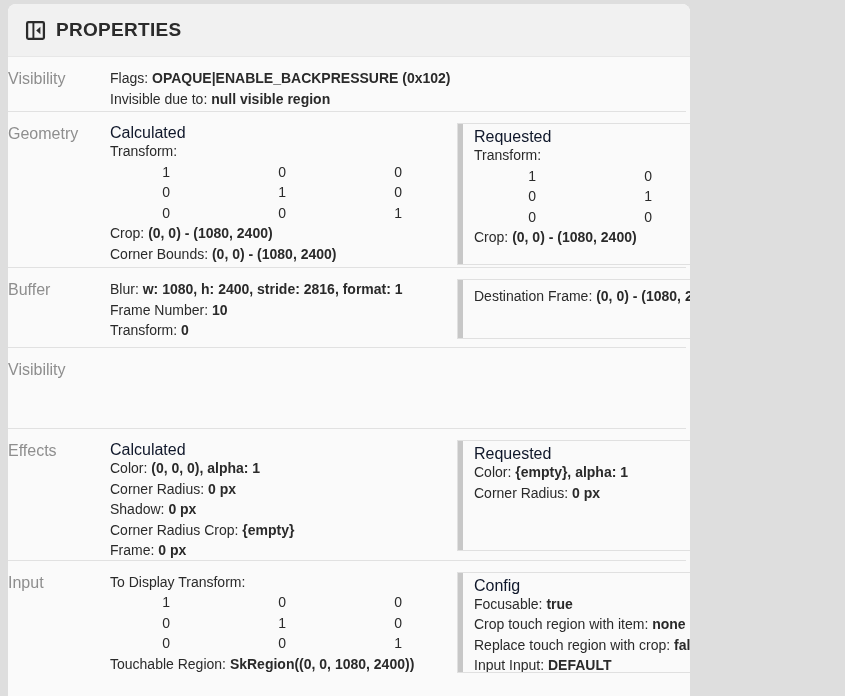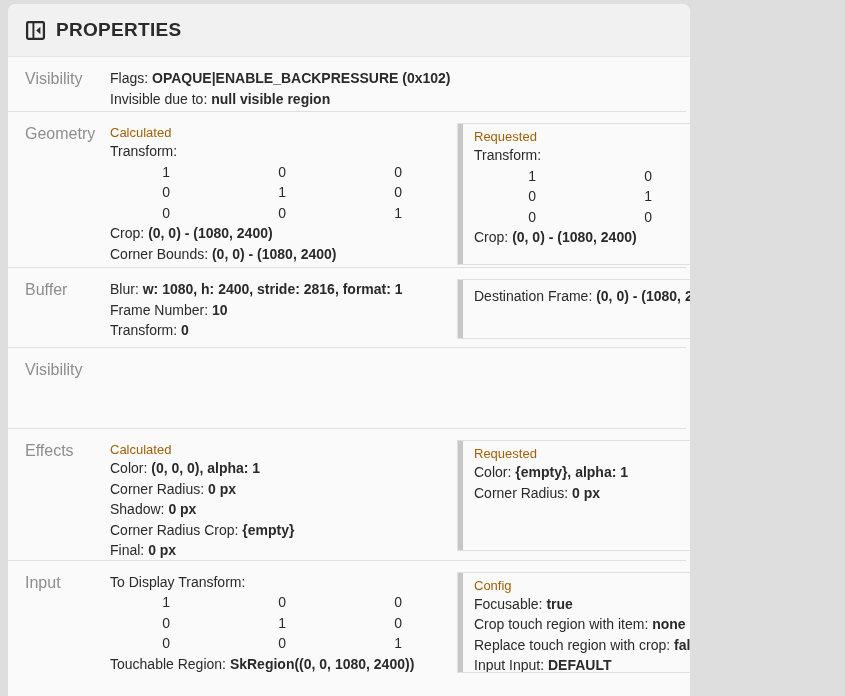--- a/index.html
+++ b/index.html
@@ -53,32 +53,31 @@
   .prop-section.last::after { display: none; }
 
   .sec-visibility { min-height: 55px; }
   .sec-geometry  { min-height: 156px; }
   .sec-buffer    { min-height: 80px; }
   .sec-hierarchy { min-height: 81px; }
   .sec-effects   { min-height: 131px; }
   .sec-input     { min-height: 139px; }
 
   .sec-label {
-    padding-left: 17px;
     font-size: 16px;
     color: #8e8e8e;
     line-height: 22px;
   }
   .sec-content { font-size: 14px; color: #2a2a2a; }
   .line { line-height: 20.5px; white-space: pre; }
   .k { font-weight: 400; white-space: pre; }
   .v { font-weight: 700; white-space: pre; text-align: right; }
   .tag {
-    font-size: 13px;
-    color: #a16207;
+    font-size: 16px;
+    color: #0f172a;
     line-height: 16px;
     padding-top: 2px;
   }
   .mrow { line-height: 20.5px; }
   .mc { display: inline-block; width: 116px; text-align: right; }
   .mc.c1 { width: 60px; }
 
   .side-box {
     position: relative;
     width: 368px;
@@ -170,21 +169,21 @@
   </section>
 
   <section class="prop-section sec-effects">
     <div class="sec-label">Effects</div>
     <div class="sec-content">
       <div class="tag">Calculated</div>
       <div class="line"><span class="k">Color: </span><span class="v">(0, 0, 0), alpha: 1</span></div>
       <div class="line"><span class="k">Corner Radius: </span><span class="v">0 px</span></div>
       <div class="line"><span class="k">Shadow: </span><span class="v">0 px</span></div>
       <div class="line"><span class="k">Corner Radius Crop: </span><span class="v">{empty}</span></div>
-      <div class="line"><span class="k">Final: </span><span class="v">0 px</span></div>
+      <div class="line"><span class="k">Frame: </span><span class="v">0 px</span></div>
     </div>
     <div class="side-box box-effects">
       <span class="accent"></span>
       <div class="tag">Requested</div>
       <div class="line"><span class="k">Color: </span><span class="v">{empty}, alpha: 1</span></div>
       <div class="line"><span class="k">Corner Radius: </span><span class="v">0 px</span></div>
     </div>
   </section>
 
   <section class="prop-section sec-input last">

